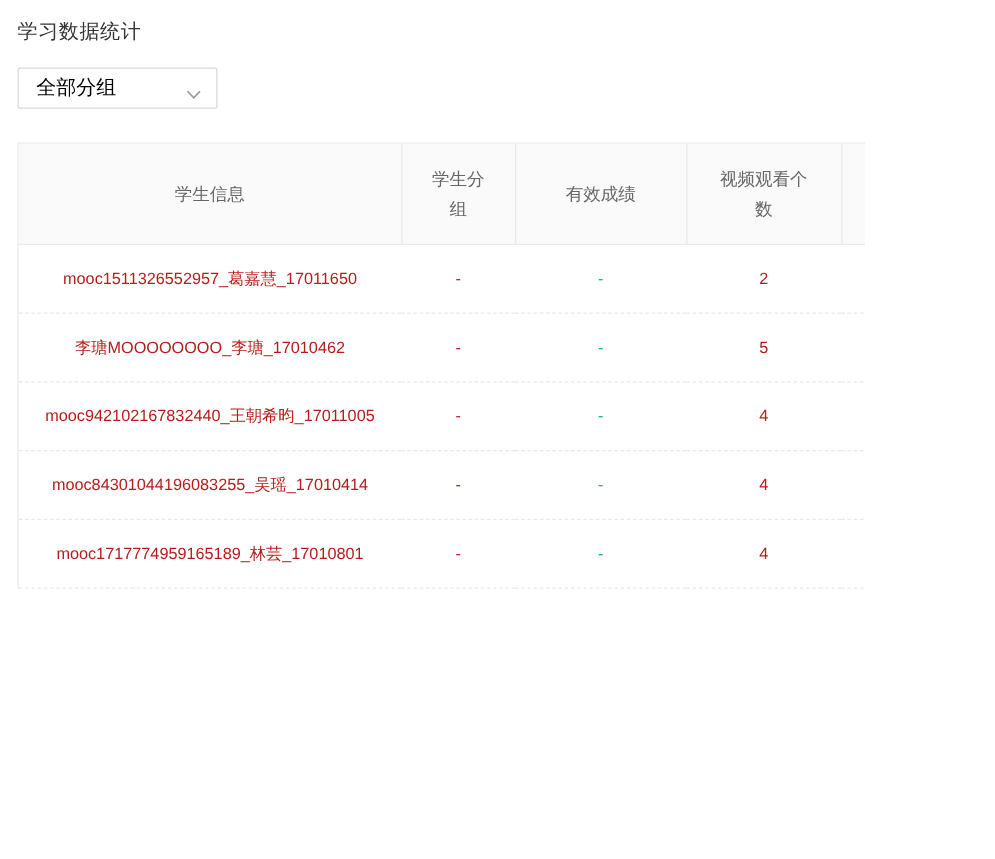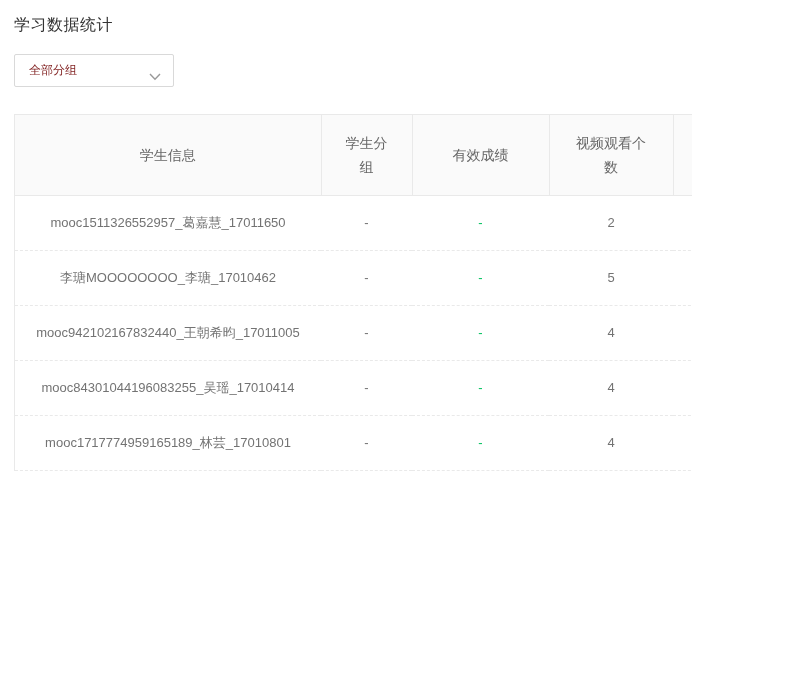--- a/index.html
+++ b/index.html
@@ -21,22 +21,22 @@
     position: relative;
     width: 160px; height: 33px;
     border: 1px solid #d9d9d9;
     border-radius: 2px;
     background: #ffffff;
     cursor: pointer;
     display: flex;
     align-items: center;
   }
   .select-value {
-    font-size: 12px;
-    color: #7f1d1d;
+    font-size: 16px;
+    color: #000000;
     padding-left: 14px;
     flex: 1;
   }
   .select-arrow {
     position: absolute;
     right: 12px; top: 50%;
     margin-top: -4px;
     width: 12px; height: 8px;
   }
   .table-wrap {
@@ -61,21 +61,21 @@
     border-right: 1px solid #e9e9e9;
     border-bottom: 1px solid #e9e9e9;
     line-height: 24px;
   }
   thead th:last-child { border-right: none; }
   th .wrap-3 { display: inline-block; max-width: 46px; }
   th .wrap-5 { display: inline-block; max-width: 74px; }
   tbody td {
     height: 55px;
     font-size: 13px;
-    color: #737373;
+    color: #b91c1c;
     text-align: center;
     vertical-align: middle;
     border-bottom: 1px dashed #e9e9e9;
     background: #ffffff;
     overflow: hidden;
     white-space: nowrap;
   }
   tbody td.score-cell { color: var(--score-dash, #00c25e); }
 </style>
 </head>

